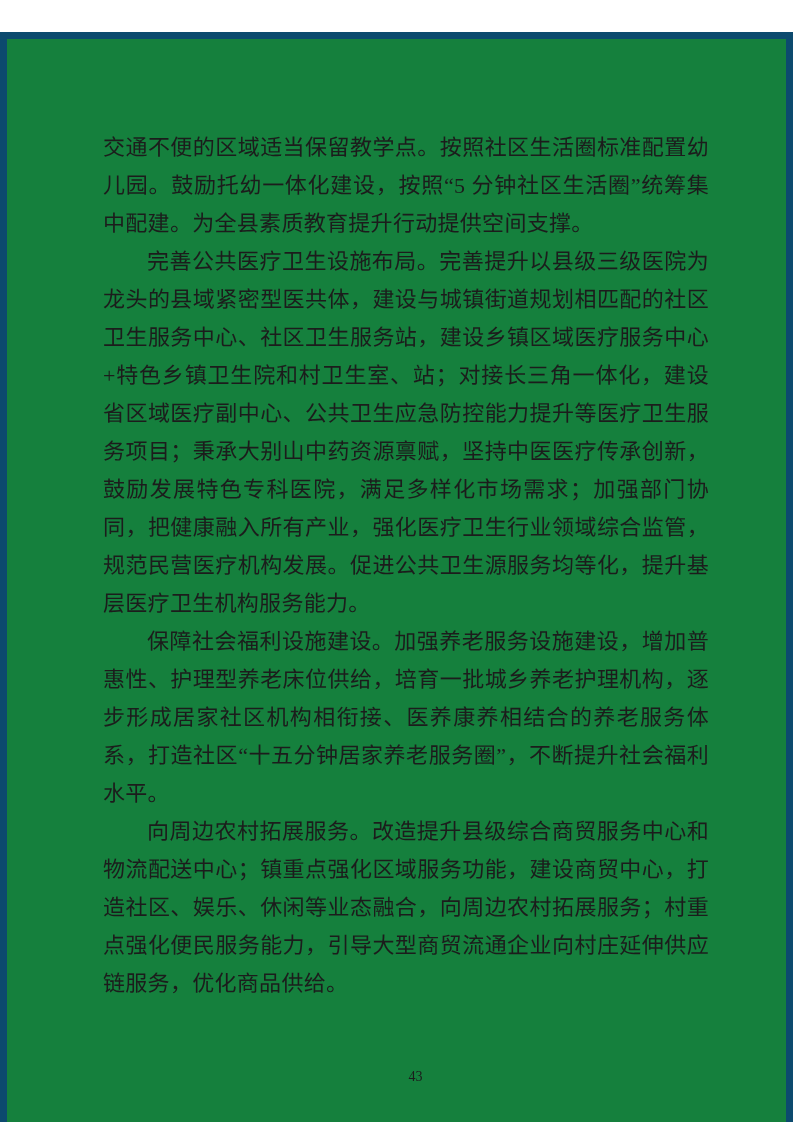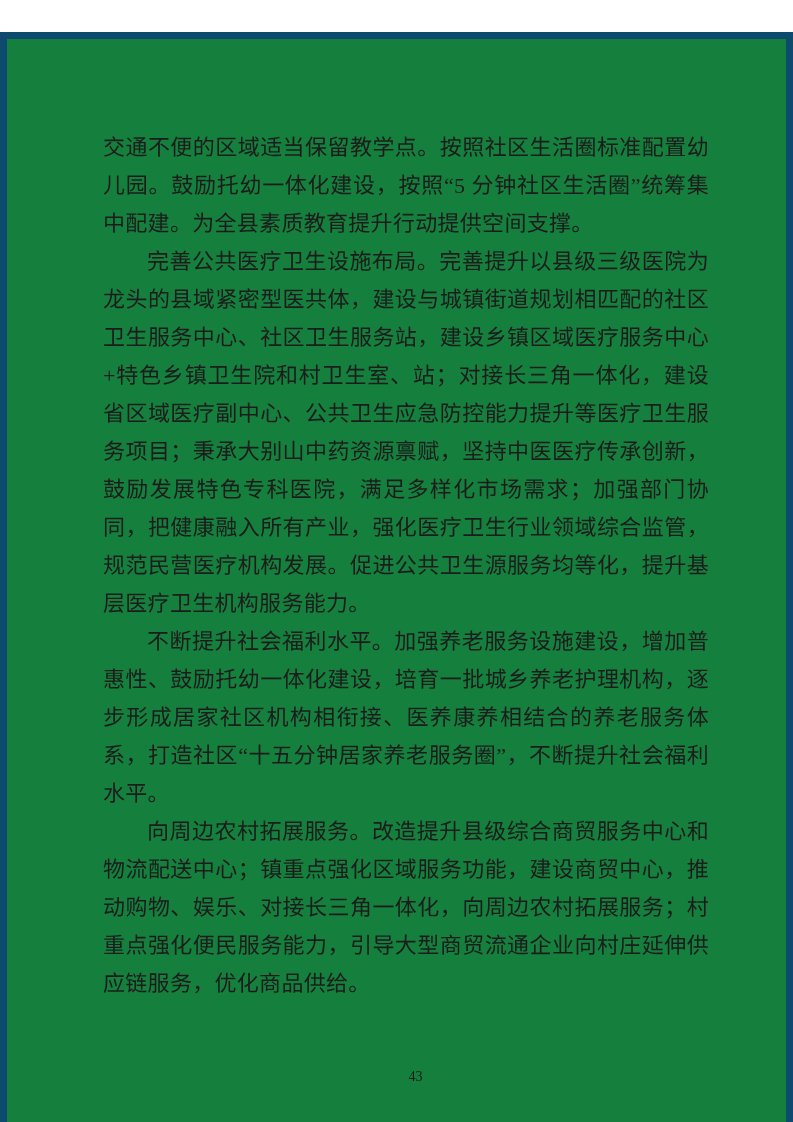--- a/index.html
+++ b/index.html
@@ -50,17 +50,17 @@
     padding-left: 42px;
   }
 </style>
 </head>
 <body>
 
 <div class="page">
   <div class="content">
     <p class="para"><span class="lead"></span><span>交通不便的区域适当保留教学点。按照社区生活圈标准配置幼儿园。鼓励托幼一体化建设，按照“5 分钟社区生活圈”统筹集中配建。为全县素质教育提升行动提供空间支撑。</span></p>
     <p class="para indent"><span class="lead">完善公共医疗卫生设施布局。</span><span>完善提升以县级三级医院为龙头的县域紧密型医共体，建设与城镇街道规划相匹配的社区卫生服务中心、社区卫生服务站，建设乡镇区域医疗服务中心+特色乡镇卫生院和村卫生室、站；对接长三角一体化，建设省区域医疗副中心、公共卫生应急防控能力提升等医疗卫生服务项目；秉承大别山中药资源禀赋，坚持中医医疗传承创新，鼓励发展特色专科医院，满足多样化市场需求；加强部门协同，把健康融入所有产业，强化医疗卫生行业领域综合监管，规范民营医疗机构发展。促进公共卫生源服务均等化，提升基层医疗卫生机构服务能力。</span></p>
-    <p class="para indent"><span class="lead">不断提升社会福利水平。</span><span>加强养老服务设施建设，增加普惠性、鼓励托幼一体化建设，培育一批城乡养老护理机构，逐步形成居家社区机构相衔接、医养康养相结合的养老服务体系，打造社区“十五分钟居家养老服务圈”，不断提升社会福利水平。</span></p>
-    <p class="para indent"><span class="lead">向周边农村拓展服务。</span><span>改造提升县级综合商贸服务中心和物流配送中心；镇重点强化区域服务功能，建设商贸中心，推动购物、娱乐、对接长三角一体化，向周边农村拓展服务；村重点强化便民服务能力，引导大型商贸流通企业向村庄延伸供应链服务，优化商品供给。</span></p>
+    <p class="para indent"><span class="lead">保障社会福利设施建设。</span><span>加强养老服务设施建设，增加普惠性、护理型养老床位供给，培育一批城乡养老护理机构，逐步形成居家社区机构相衔接、医养康养相结合的养老服务体系，打造社区“十五分钟居家养老服务圈”，不断提升社会福利水平。</span></p>
+    <p class="para indent"><span class="lead">向周边农村拓展服务。</span><span>改造提升县级综合商贸服务中心和物流配送中心；镇重点强化区域服务功能，建设商贸中心，打造社区、娱乐、休闲等业态融合，向周边农村拓展服务；村重点强化便民服务能力，引导大型商贸流通企业向村庄延伸供应链服务，优化商品供给。</span></p>
   </div>
   <div class="page-number">43</div>
 </div>
 
 </body></html>

